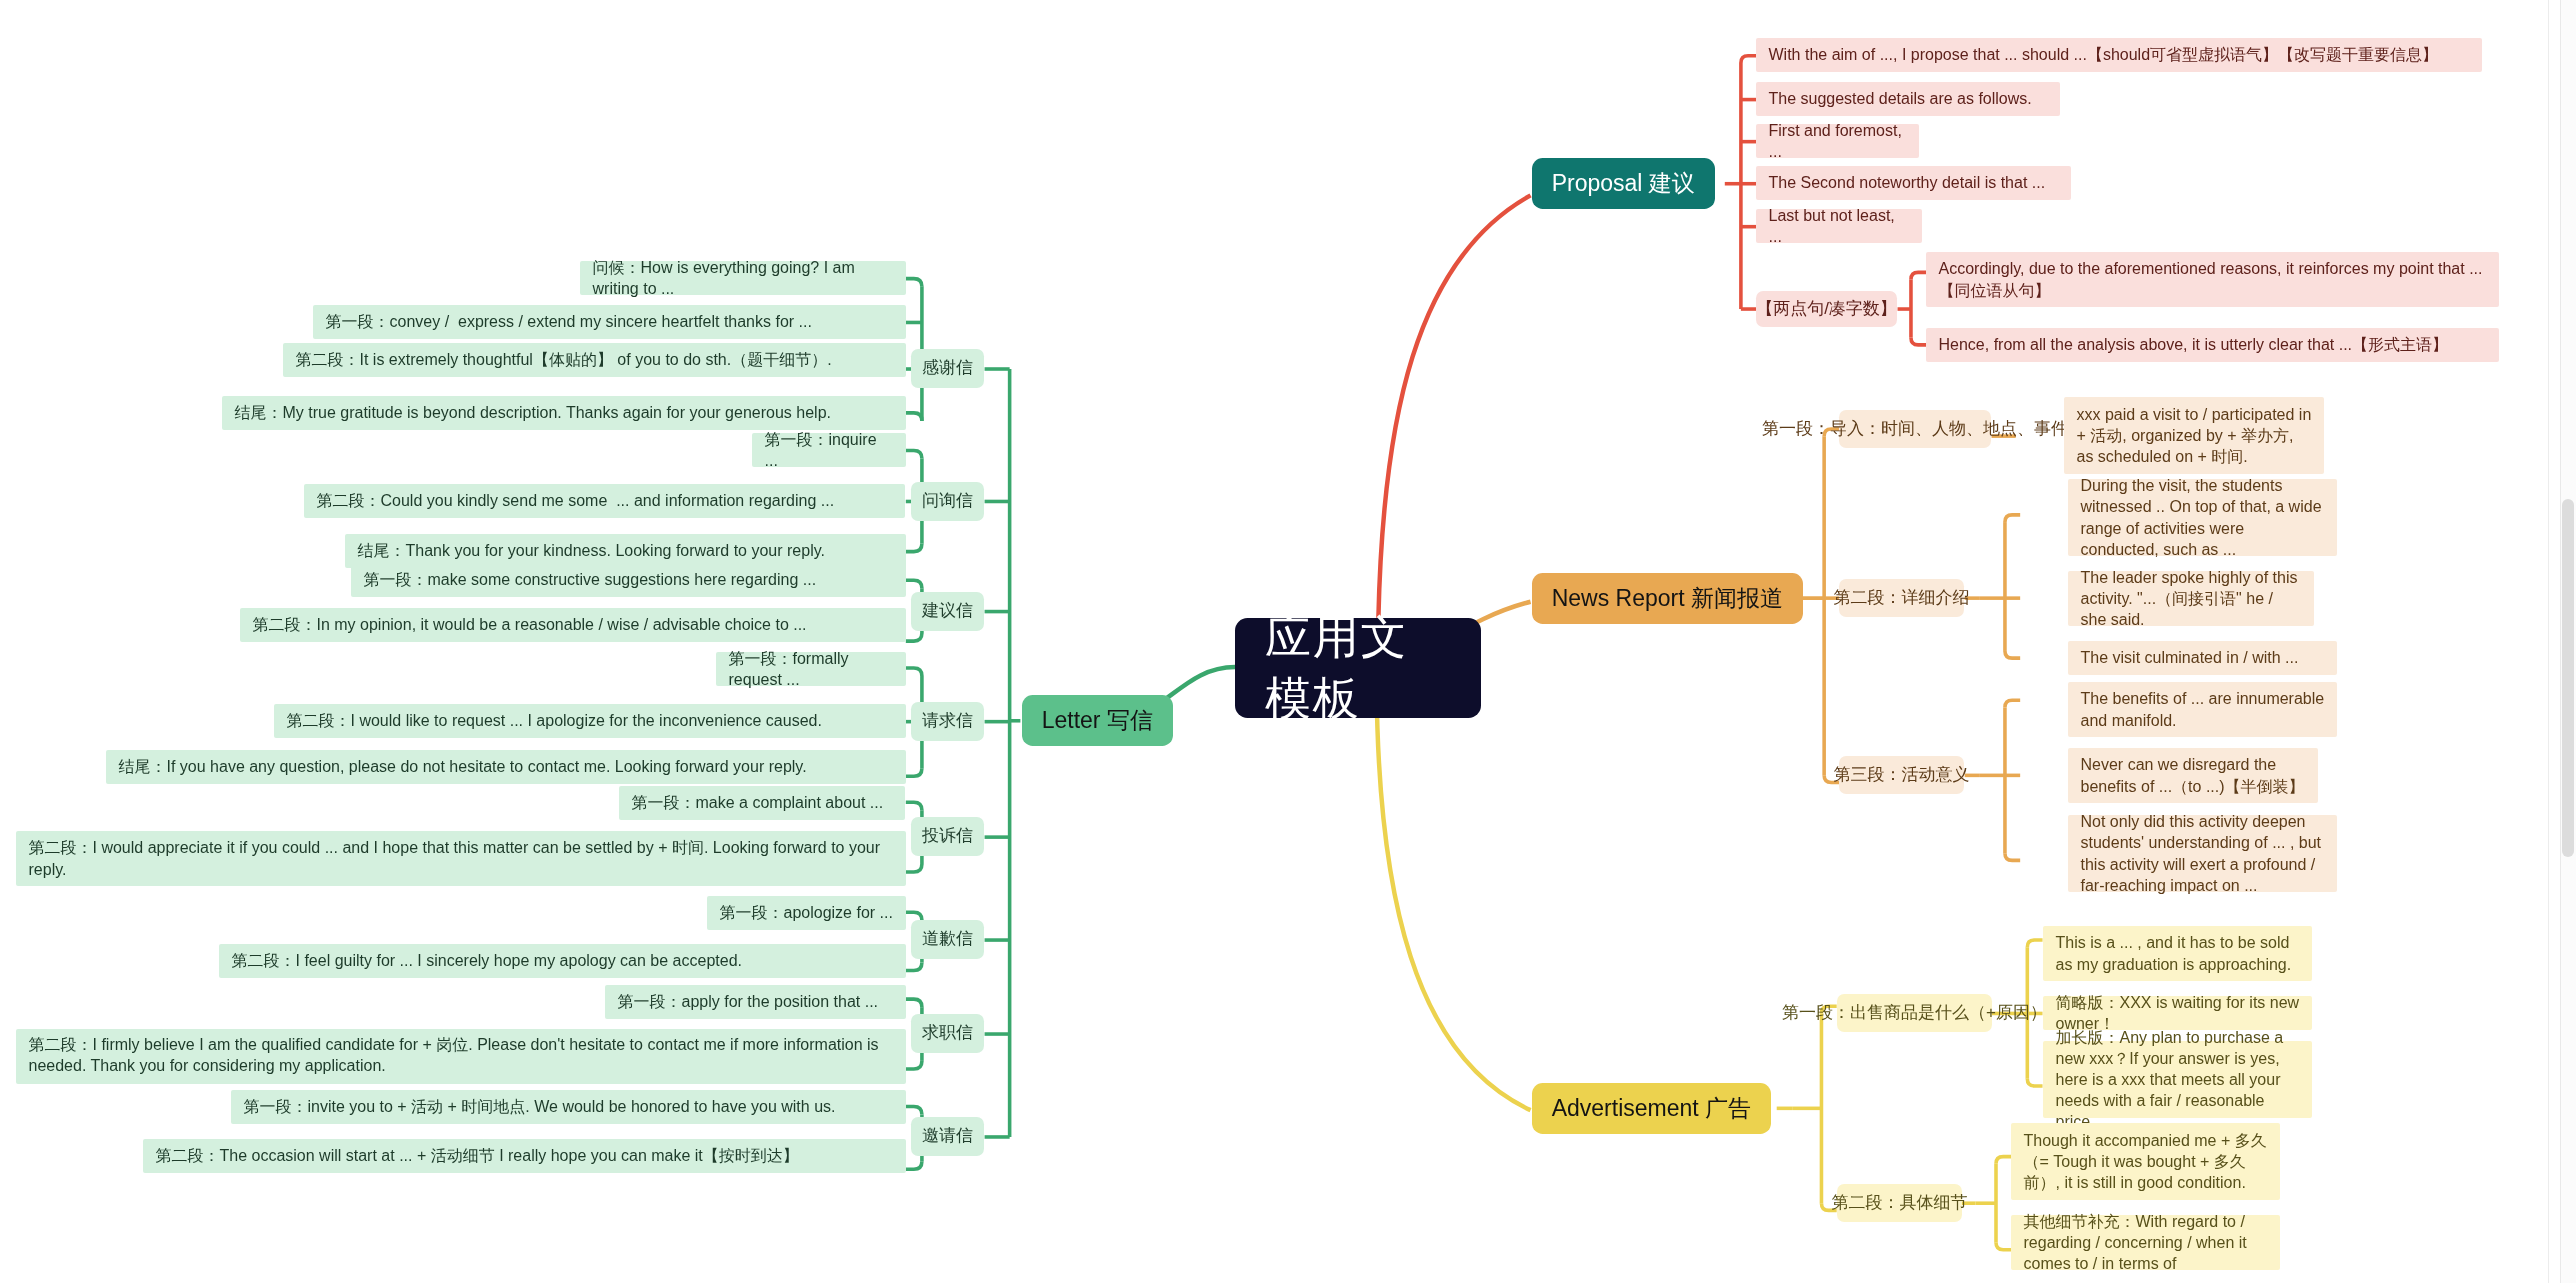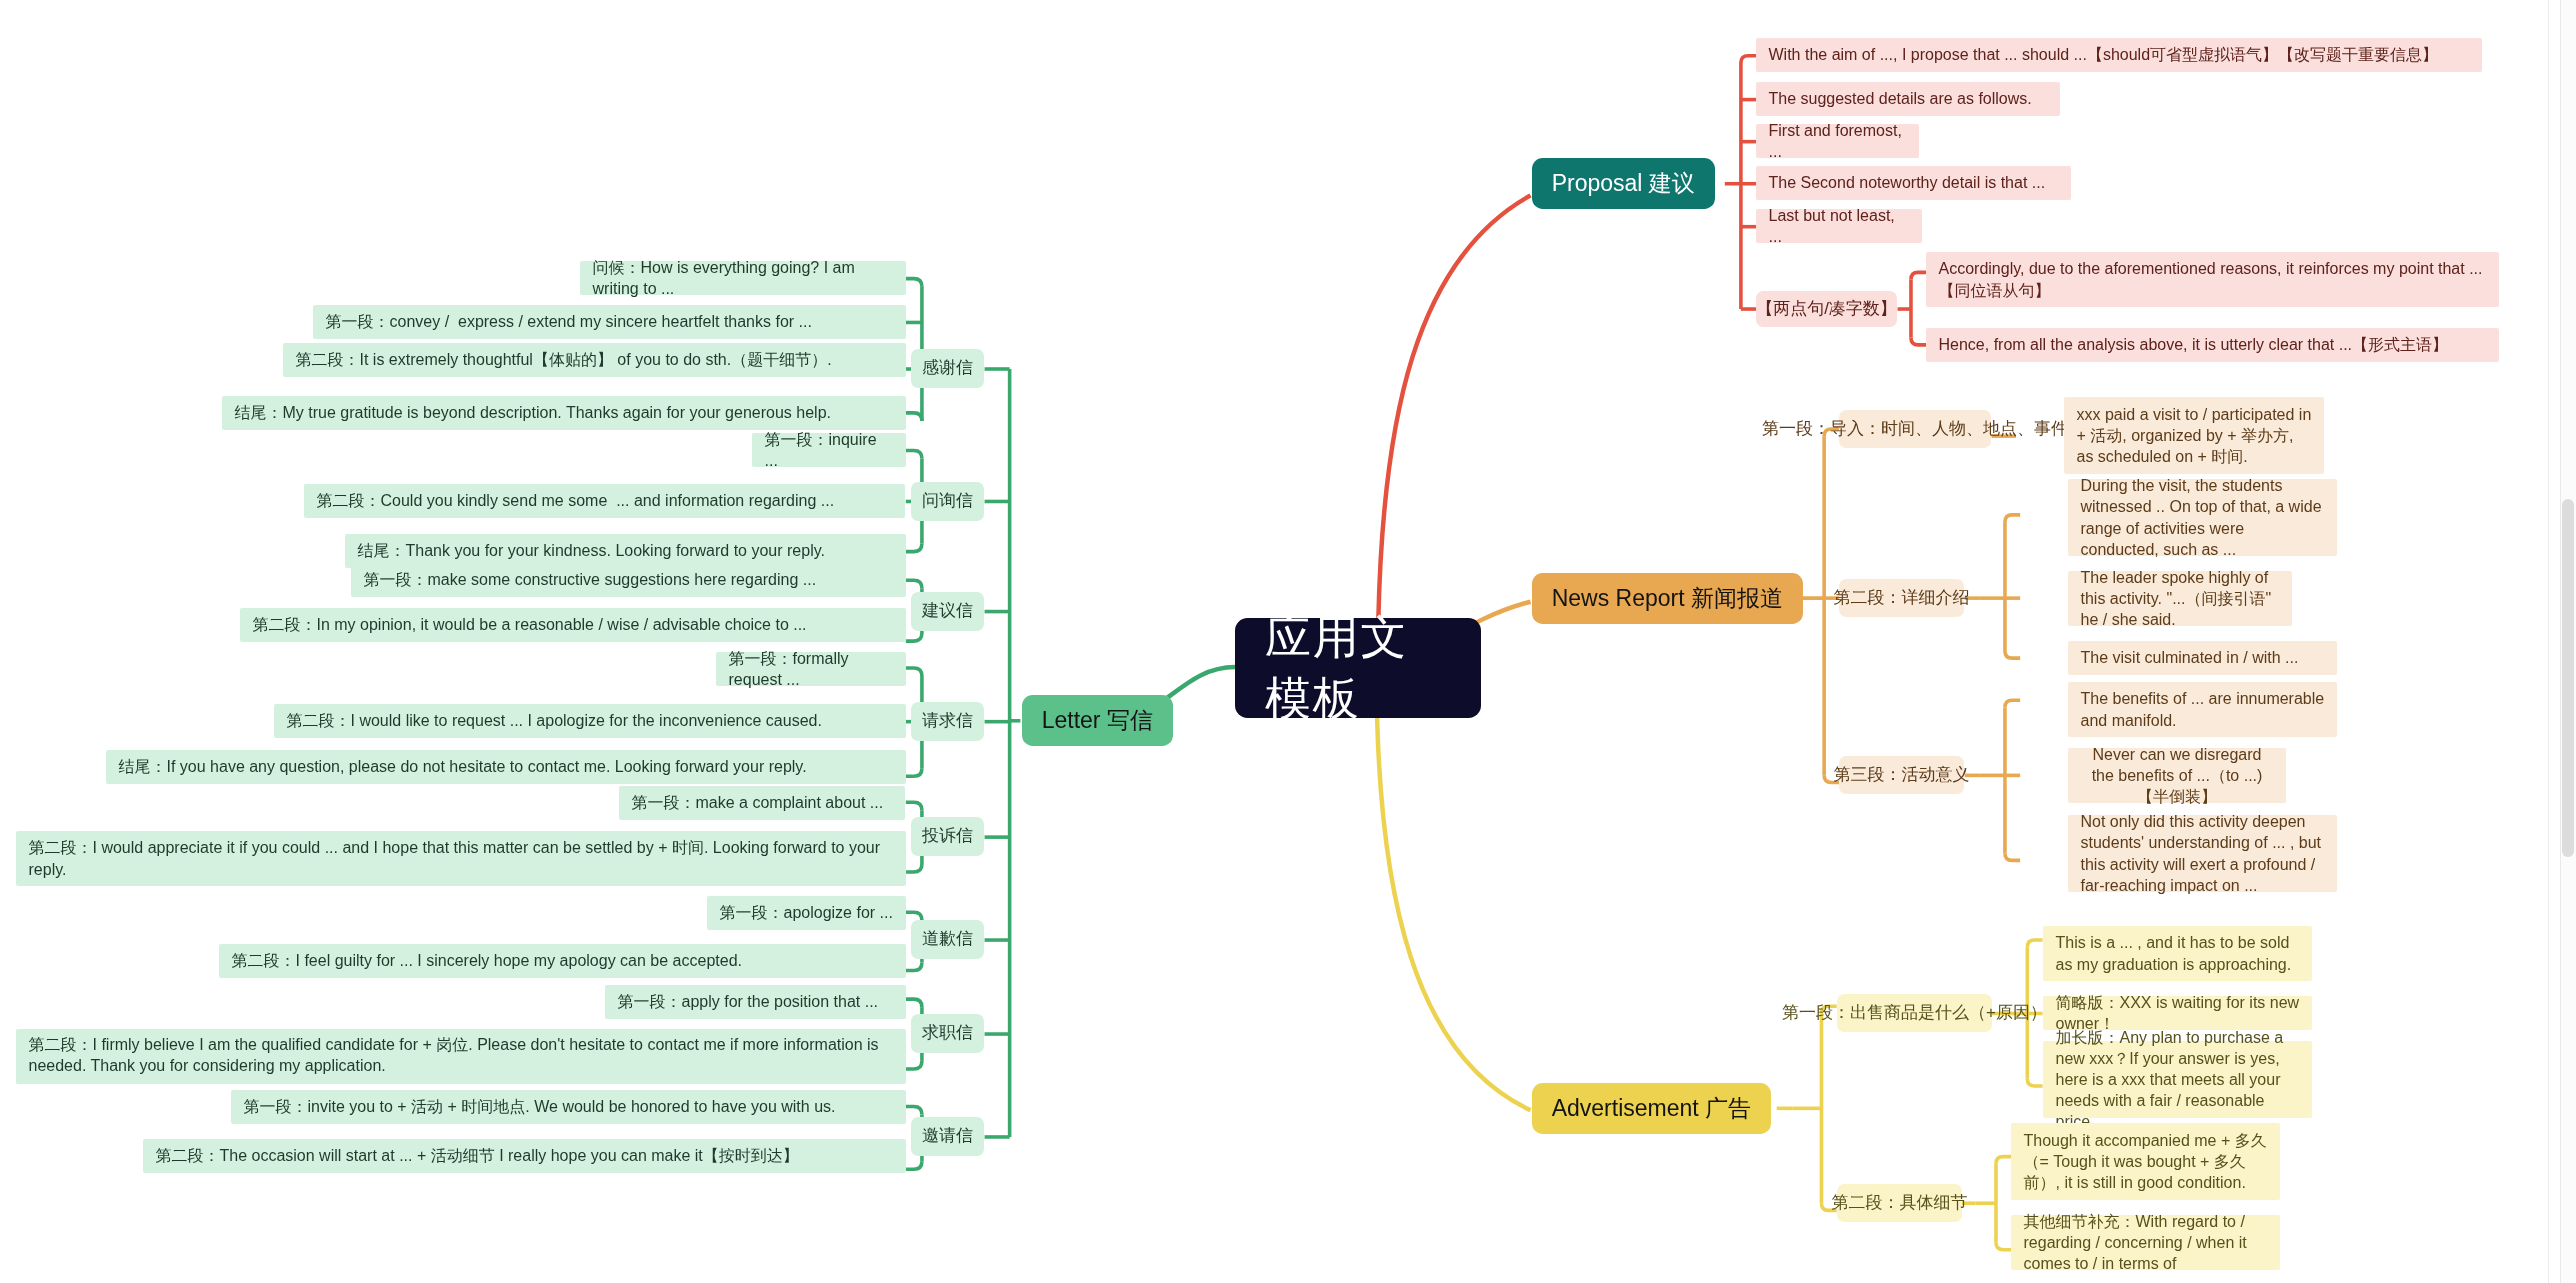--- a/index.html
+++ b/index.html
@@ -385,34 +385,34 @@
   <div class="node leaf orange ta-left" style="left:2016px; top:397px; width:260px; height:77px;">
     <span>xxx paid a visit to / participated in + 活动, organized by + 举办方, as scheduled on + 时间.</span>
   </div>
 
   <div class="node cat orange" style="left:1839px; top:579px; width:125px; height:38px;">
     <span>第二段：详细介绍</span>
   </div>
   <div class="node leaf orange ta-left" style="left:2020px; top:479px; width:269px; height:77px;">
     <span>During the visit, the students witnessed .. On top of that, a wide range of activities were conducted, such as ...</span>
   </div>
-  <div class="node leaf orange ta-left" style="left:2020px; top:571px; width:224px; height:55px;">
+  <div class="node leaf orange ta-left" style="left:2020px; top:571px; width:246px; height:55px;">
     <span>The leader spoke highly of this activity. "...（间接引语" he / she said.</span>
   </div>
   <div class="node leaf orange ta-left" style="left:2020px; top:641px; width:269px; height:34px;">
     <span>The visit culminated in / with ...</span>
   </div>
 
   <div class="node cat orange" style="left:1839px; top:756px; width:125px; height:38px;">
     <span>第三段：活动意义</span>
   </div>
   <div class="node leaf orange ta-left" style="left:2020px; top:682px; width:269px; height:55px;">
     <span>The benefits of ... are innumerable and manifold.</span>
   </div>
-  <div class="node leaf orange ta-left" style="left:2020px; top:748px; width:218px; height:55px;text-align:center;">
+  <div class="node leaf orange ta-left" style="left:2020px; top:748px; width:250px; height:55px;">
     <span>Never can we disregard the benefits of ...（to ...)【半倒装】</span>
   </div>
   <div class="node leaf orange ta-left" style="left:2020px; top:815px; width:269px; height:77px;">
     <span>Not only did this activity deepen students' understanding of ... , but this activity will exert a profound / far-reaching impact on ...</span>
   </div>
 
   <div class="node cat yellow" style="left:1837px; top:994px; width:155px; height:38px;">
     <span>第一段：出售商品是什么（+原因）</span>
   </div>
   <div class="node leaf yellow ta-left" style="left:2043px; top:926px; width:269px; height:55px;">

